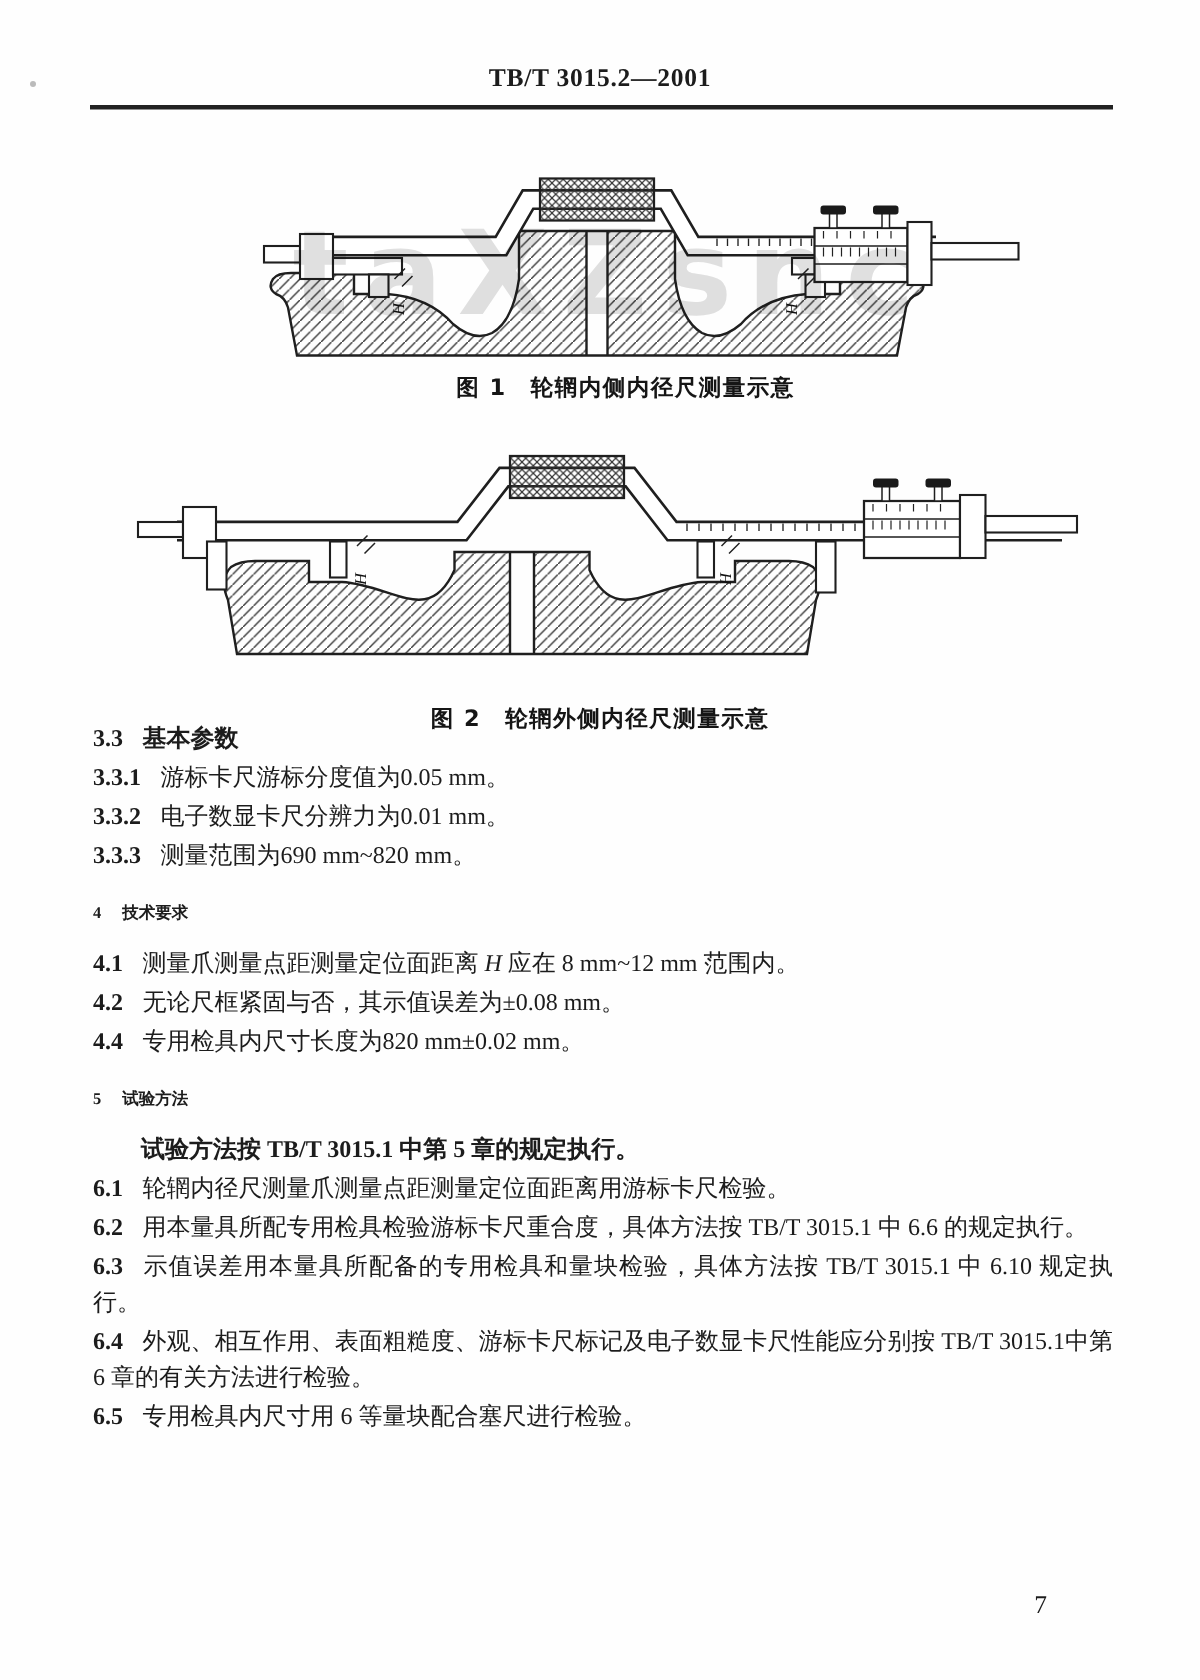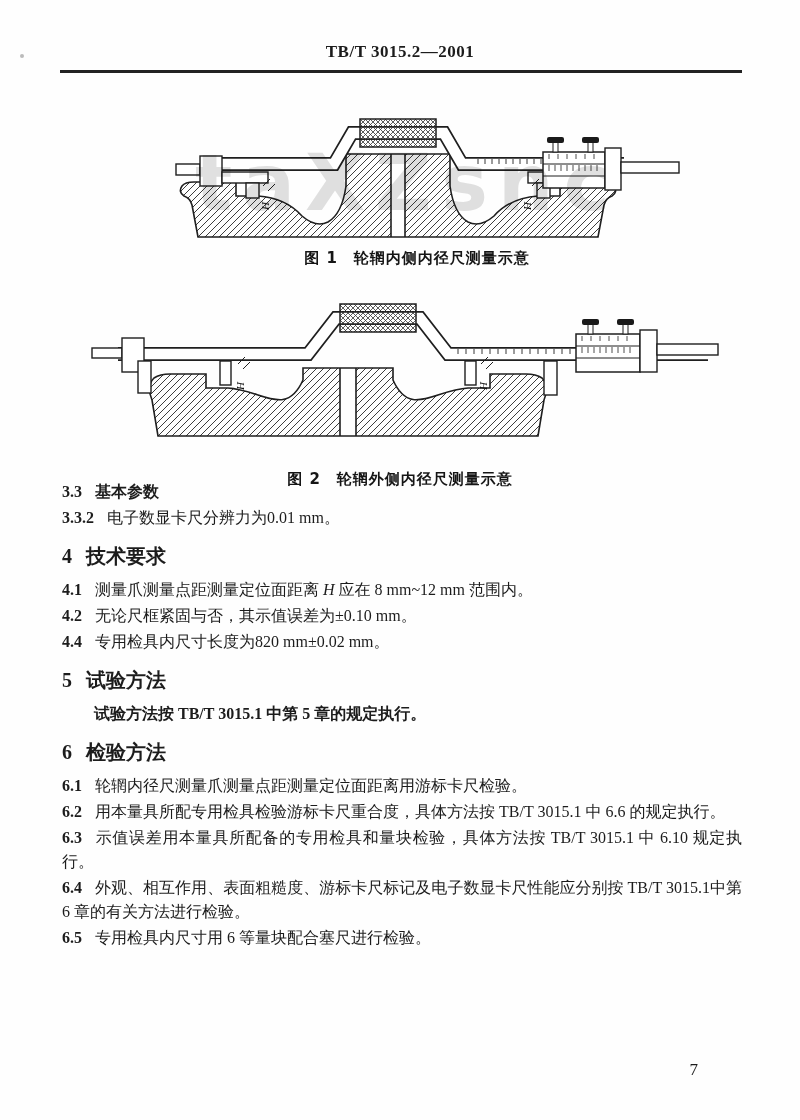--- a/index.html
+++ b/index.html
@@ -39,21 +39,21 @@
 
   .body-text{
     position:absolute;top:478px;left:62px;width:680px;
     font-size:16px;line-height:24px;
   }
   .clause{margin:2px 0;text-align:justify;}
   .clause .num{font-weight:bold;margin-right:13px;}
   .clause .var{font-family:"Liberation Serif",serif;font-style:italic;}
   .heading{
     margin:14px 0 10px;font-family:"DejaVu Sans",sans-serif;
-    font-weight:bold;font-size:20px;
+    font-weight:bold;font-size:11px;
   }
   .heading .num{margin-right:14px;font-family:"Liberation Serif",serif;font-weight:bold;}
   .subheading{
     margin:2px 0;font-family:"DejaVu Sans",sans-serif;font-weight:bold;
   }
   .subheading .num{margin-right:13px;font-family:"Liberation Serif",serif;text-align:right;}
   .indent{text-indent:2em;margin-top:6px;font-weight:bold;}
   .page-number{
     position:absolute;top:1060px;right:102px;font-size:17px;
   }
@@ -208,46 +208,49 @@
     </svg>
   </div>
   <div class="caption caption2">图 2　轮辋外侧内径尺测量示意</div>
 
   <div class="body-text">
 
     <p class="subheading">
       <span class="num">3.3</span><span>基本参数</span>
     </p>
     <p class="clause">
+      <span class="num">3.3.1</span><span>游标卡尺游标分度值为0.05 mm。</span>
+    </p>
+    <p class="clause">
       <span class="num">3.3.2</span><span>电子数显卡尺分辨力为0.01 mm。</span>
+    </p>
+    <p class="clause">
+      <span class="num">3.3.3</span><span>测量范围为690 mm~820 mm。</span>
     </p>
 
     <p class="heading">
       <span class="num">4</span><span>技术要求</span>
     </p>
     <p class="clause">
       <span class="num">4.1</span><span><span>测量爪测量点距测量定位面距离 </span><i class="var">H</i><span> 应在 8 mm~12 mm 范围内。</span></span>
     </p>
     <p class="clause">
-      <span class="num">4.2</span><span>无论尺框紧固与否，其示值误差为±0.10 mm。</span>
+      <span class="num">4.2</span><span>无论尺框紧固与否，其示值误差为±0.08 mm。</span>
     </p>
     <p class="clause">
       <span class="num">4.4</span><span>专用检具内尺寸长度为820 mm±0.02 mm。</span>
     </p>
 
     <p class="heading">
       <span class="num">5</span><span>试验方法</span>
     </p>
     <p class="clause indent">
       <span>试验方法按 TB/T 3015.1 中第 5 章的规定执行。</span>
     </p>
 
-    <p class="heading">
-      <span class="num">6</span><span>检验方法</span>
-    </p>
     <p class="clause">
       <span class="num">6.1</span><span>轮辋内径尺测量爪测量点距测量定位面距离用游标卡尺检验。</span>
     </p>
     <p class="clause">
       <span class="num">6.2</span><span>用本量具所配专用检具检验游标卡尺重合度，具体方法按 TB/T 3015.1 中 6.6 的规定执行。</span>
     </p>
     <p class="clause">
       <span class="num">6.3</span><span>示值误差用本量具所配备的专用检具和量块检验，具体方法按 TB/T 3015.1 中 6.10 规定执行。</span>
     </p>
     <p class="clause">

